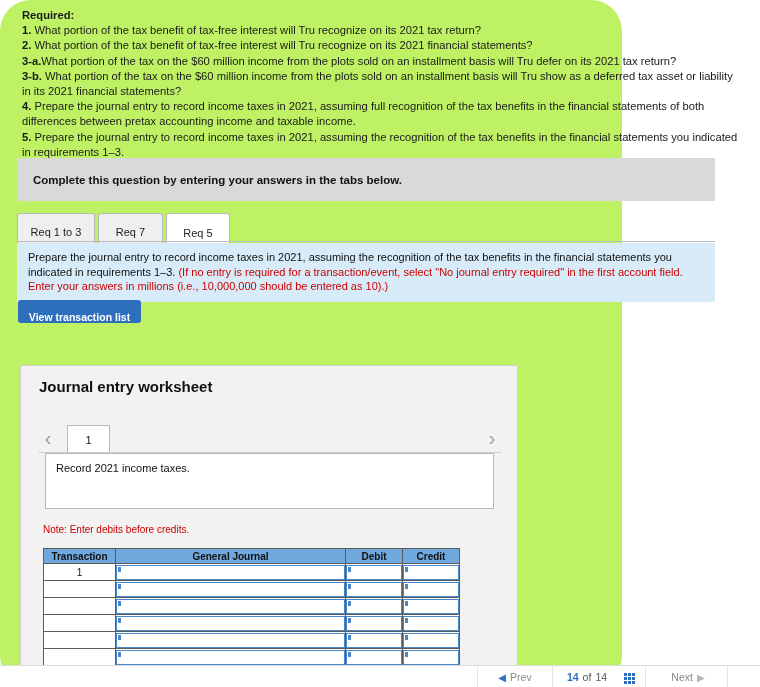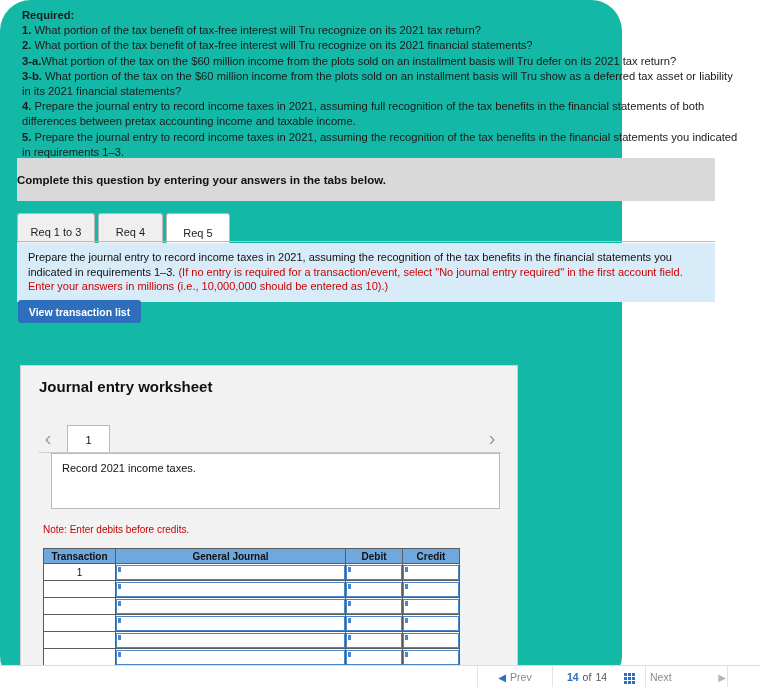--- a/index.html
+++ b/index.html
@@ -3,40 +3,40 @@
 <meta charset="utf-8">
 <style>
   * { box-sizing: border-box; }
   html, body {
     margin: 0; padding: 0;
     width: 760px; height: 687px;
     background: #ffffff;
     font-family: "Liberation Sans", sans-serif;
     overflow: hidden;
   }
-  .page { position: relative; width: 622px; height: 687px; background: #14b8a6; border-radius: 31px; }
+  .page { position: relative; width: 622px; height: 687px; background: #bef264; border-radius: 31px; }
 
   
   .required-block {
     position: absolute;
     left: 22px; top: 8px; width: 716px;
     font-size: 11.2px; line-height: 15.2px; color: #1a1a1a;
   }
   .required-title { font-weight: bold; }
   .req-line { }
   .req-num { font-weight: bold; }
 
   
   .grey-banner {
     position: absolute; left: 17px; top: 158px; width: 698px; height: 43px;
     background: #d9d9d9;
     display: flex; align-items: center;
   }
   .grey-banner span {
-    font-size: 11.5px; font-weight: bold; color: #111; padding-left: 0;
+    font-size: 11.5px; font-weight: bold; color: #111; padding-left: 16px;
   }
 
   
   .tabstrip {
     position: absolute; left: 17px; top: 204px; width: 698px; height: 38px;
   }
   .tab {
     position: absolute; top: 9px; height: 36px;
     border: 1px solid #b9b9b9; border-bottom: none;
     background: #efefef;
@@ -61,21 +61,21 @@
     font-size: 11px; line-height: 14.6px; color: #111;
   }
   .blue-box .red { color: #cc0000; }
 
   
   .btn-blue {
     background: #2e6fbd; color: #fff;
     border: none; border-radius: 3px;
     font-family: "Liberation Sans", sans-serif;
     font-size: 10.5px; font-weight: bold;
-    display: flex; align-items: center; justify-content: center;
+    display: flex; align-items: flex-end; justify-content: center;
     cursor: pointer;
   }
   .view-trans-btn {
     position: absolute; left: 18px; top: 300px; width: 123px; height: 23px;
   }
 
   
   .worksheet {
     position: absolute; left: 20px; top: 332px; width: 498px; height: 340px;
     background: #f2f2f2; border: 1px solid #cfcfcf; border-bottom: none;
@@ -104,21 +104,21 @@
     display: flex; align-items: center; justify-content: center;
     font-size: 11px; color: #111;
   }
   .carousel-rule {
     position: absolute; left: 18px; top: 86px; width: 462px;
     border-bottom: 1px solid #cccccc;
   }
 
   
   .desc-box {
-    position: absolute; left: 30px; top: 87px; width: 449px; height: 56px;
+    position: absolute; left: 24px; top: 87px; width: 449px; height: 56px;
     background: #ffffff; border: 1px solid #b9b9b9;
     font-size: 11px; color: #111;
     padding: 8px 0 15px 10px;
   }
   .note {
     position: absolute; left: 22px; top: 158px;
     font-size: 10px; color: #cc0000;
   }
 
   
@@ -171,21 +171,21 @@
   }
   .nav-item {
     position: absolute; top: 0; height: 22px;
     display: flex; align-items: center; justify-content: center;
     font-size: 10.5px; color: #8a8a8a; cursor: pointer; gap: 4px;
   }
   .nav-prev { left: 478px; width: 74px; }
   .nav-count { left: 553px; width: 68px; color: #555; }
   .nav-count .blue { color: #2e6fbd; font-weight: bold; }
   .nav-grid { left: 616px; width: 28px; }
-  .nav-next { left: 650px; width: 76px; justify-content: space-between; }
+  .nav-next { left: 650px; width: 76px; }
   .arrow-ic { color: #2e6fbd; font-size: 10px; }
   .arrow-ic-grey { color: #b5b5b5; font-size: 10px; }
   .grid-icon { display: inline-block; width: 13px; height: 9px; }
   .grid-icon i {
     display: block; float: left; width: 3px; height: 3px;
     background: #2e6fbd; margin: 0 1px 1px 0;
   }
 </style>
 </head>
 <body>
@@ -204,21 +204,21 @@
 
   <div class="grey-banner">
     <span>Complete this question by entering your answers in the tabs below.</span>
   </div>
 
   <div class="tabstrip">
     <div class="tab tab-0">
         <span>Req 1 to 3</span>
       </div>
     <div class="tab tab-1">
-        <span>Req 4</span>
+        <span>Req 7</span>
       </div>
     <div class="tab tab-2 active">
         <span>Req 5</span>
       </div>
     <div class="tab-underline"></div>
   </div>
 
   <div class="blue-box">
     <span>Prepare the journal entry to record income taxes in 2021, assuming the recognition of the tax benefits in the financial statements you indicated in requirements 1–3. </span><span class="red">(If no entry is required for a transaction/event, select "No journal entry required" in the first account field. Enter your answers in millions (i.e., 10,000,000 should be entered as 10).)</span>
   </div>

